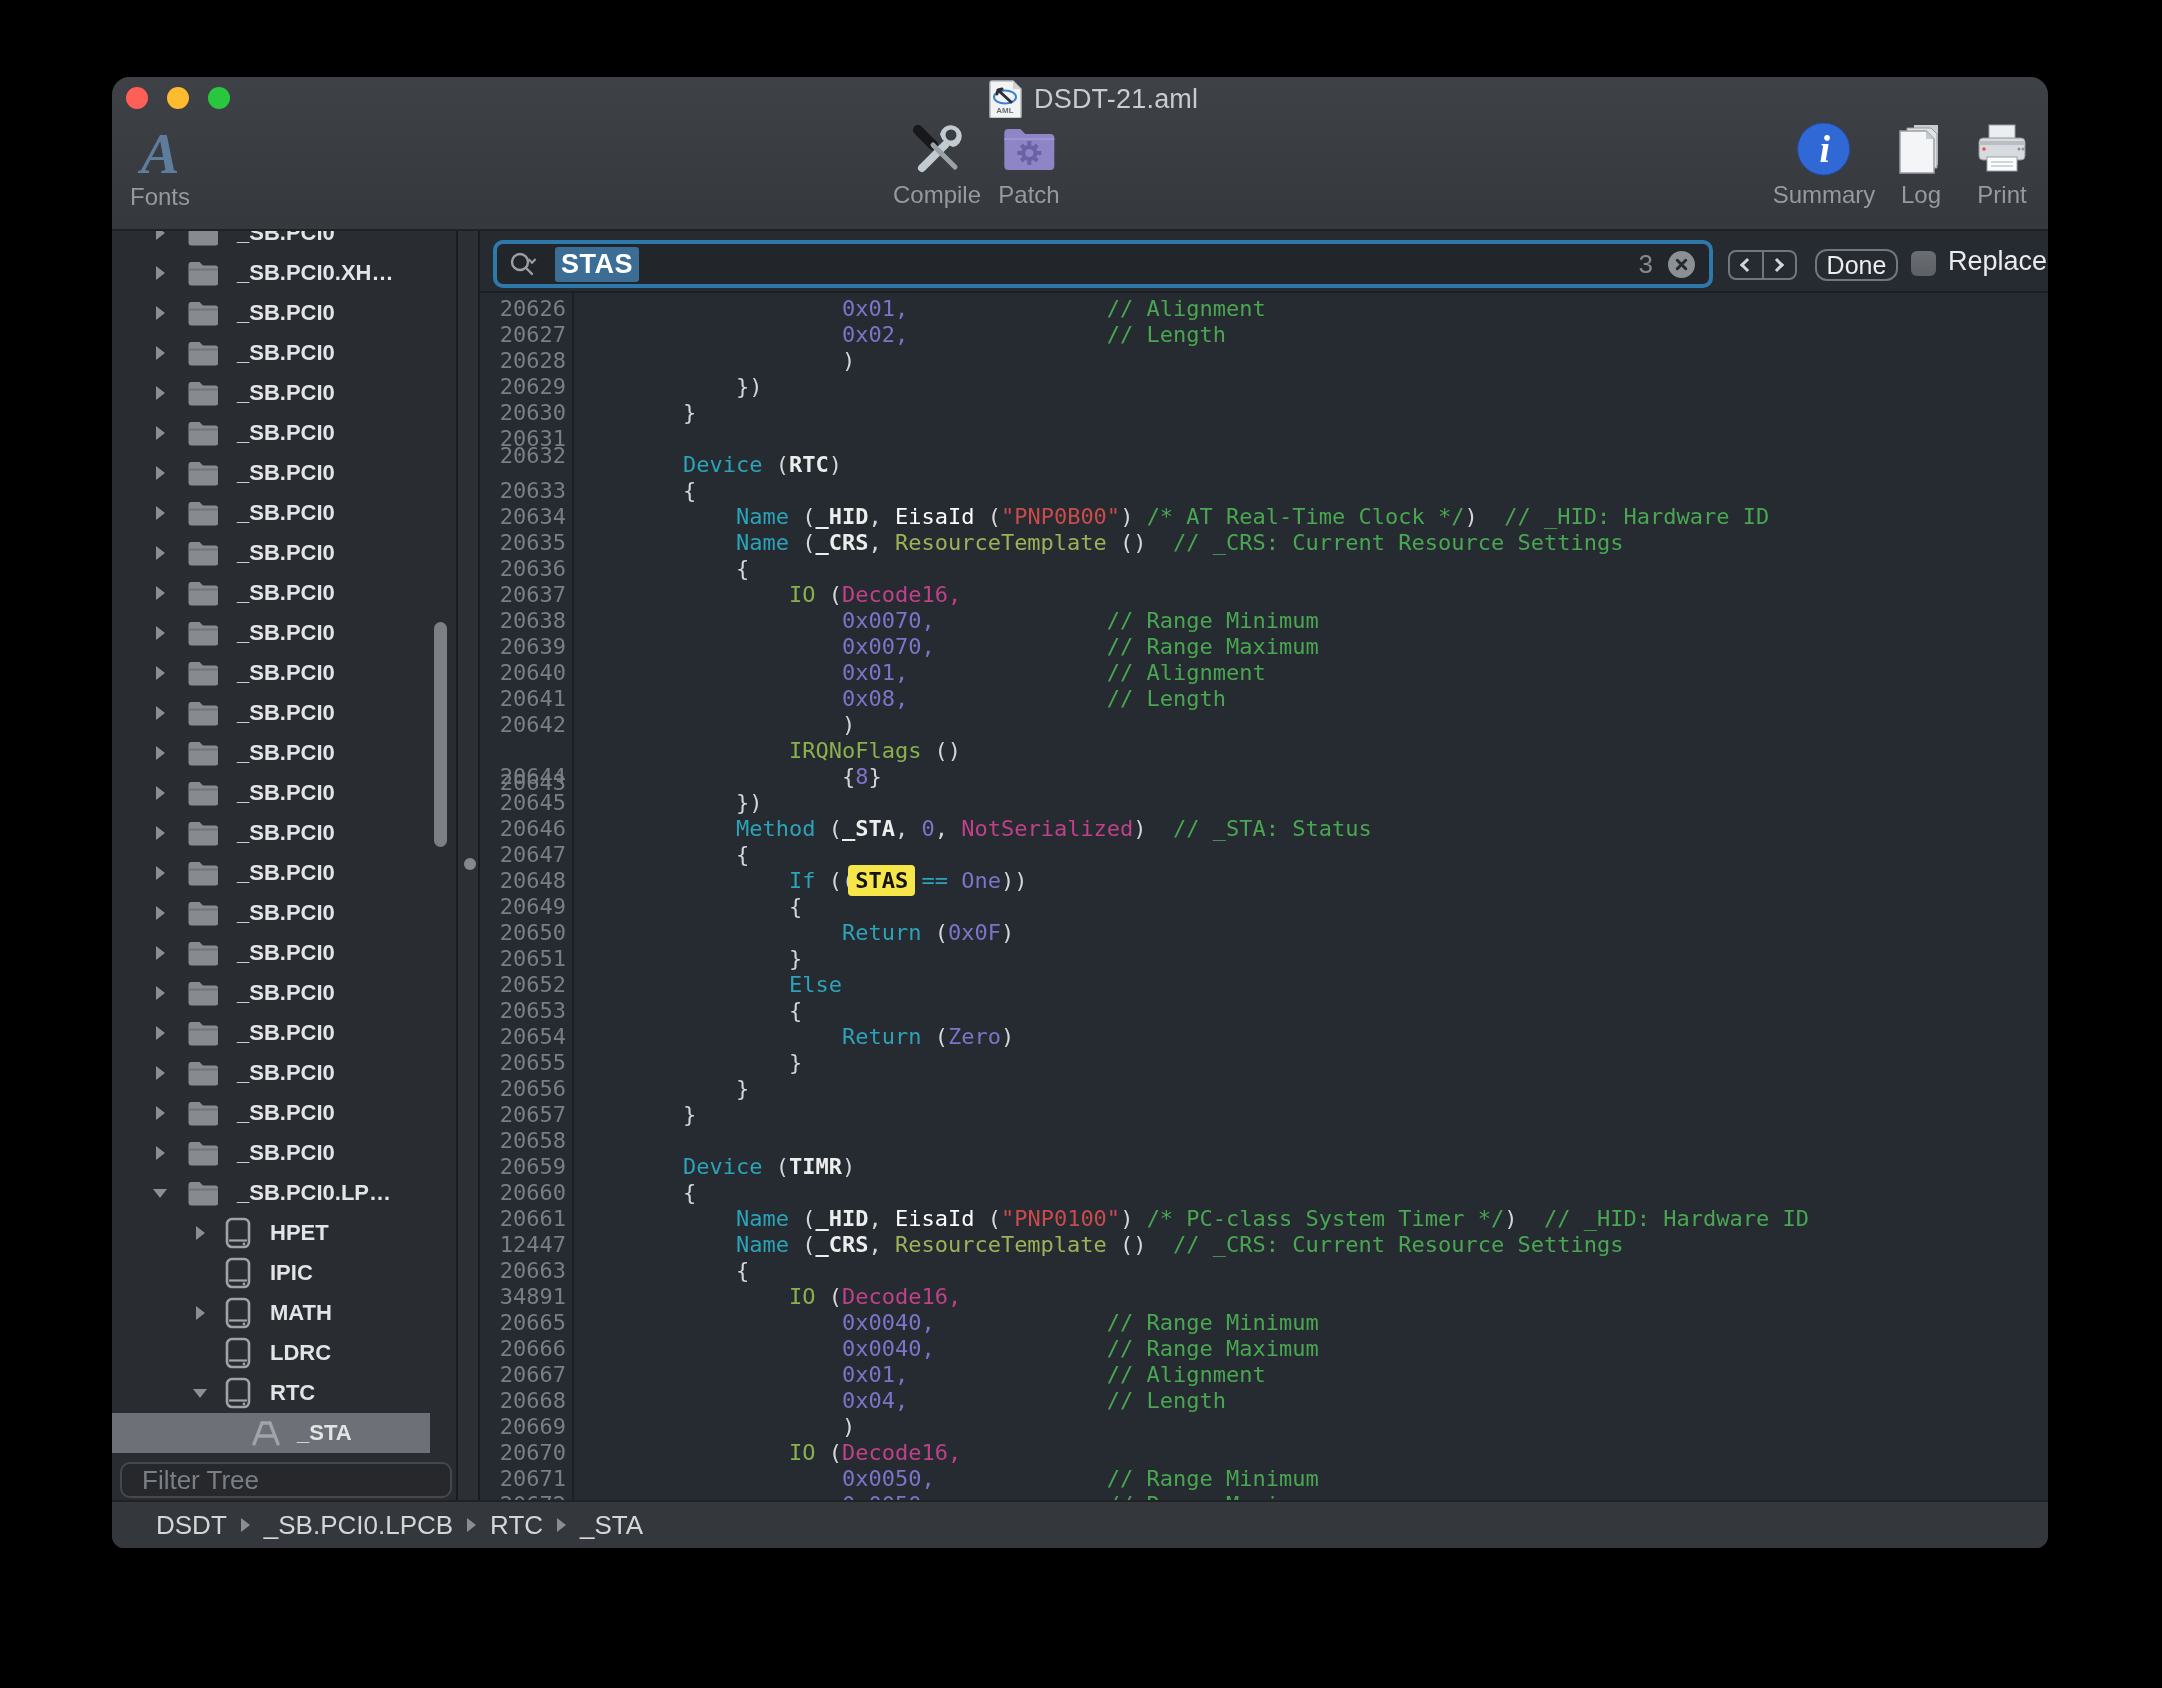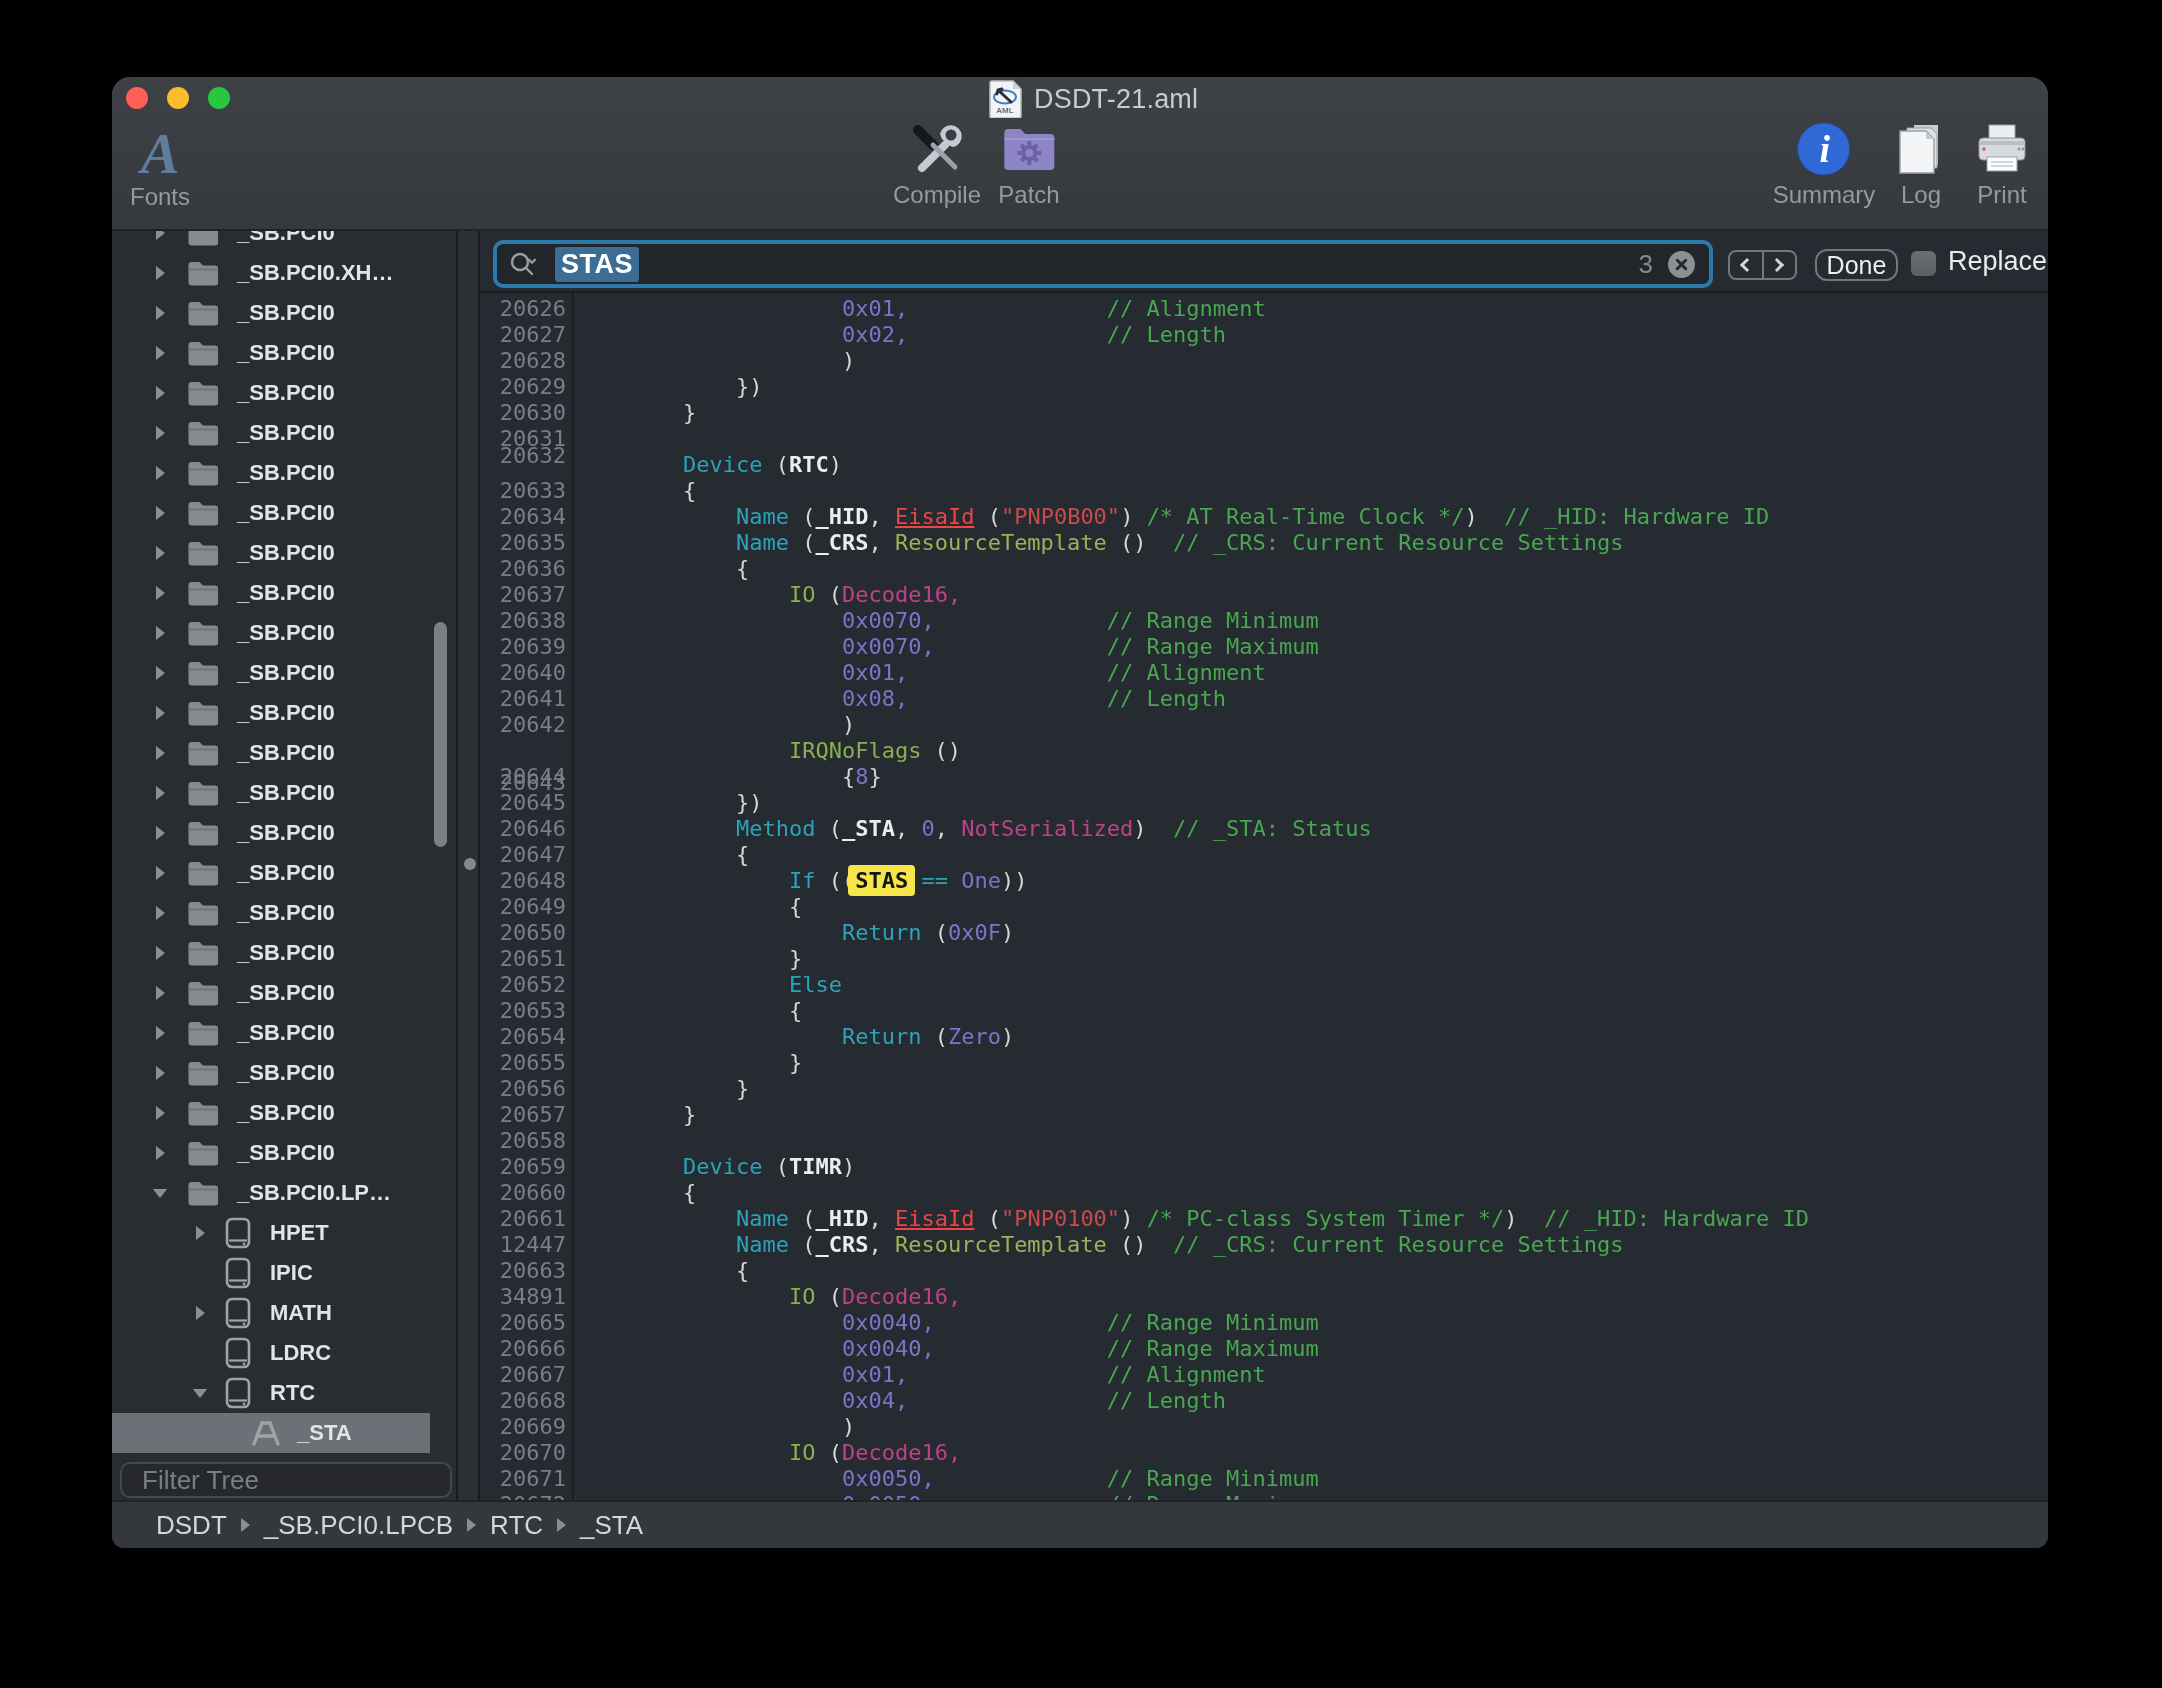--- a/index.html
+++ b/index.html
@@ -86,21 +86,21 @@
   .cline{position:absolute;left:97px;height:26px;line-height:26px;white-space:pre;color:#d4d6d8;}
   .tk-p{color:#d4d6d8;}
   .tk-kw{color:#2ba3b8;}
   .tk-name{color:#eceded;font-weight:700;}
   .tk-num{color:#7d73c8;}
   .tk-enum{color:#bf4189;}
   .tk-str{color:#c94b4b;}
   .tk-com{color:#49a751;}
   .tk-res{color:#9cb257;}
   .tk-io{color:#8ab14d;}
-  .tk-eisa{color:#ef4444;text-decoration:underline;}
+  .tk-eisa{color:#ffffff;}
   .tk-hl{position:relative;z-index:2;background:#f7e64a;color:#141414;font-weight:700;
          padding:3px 7px;margin:-3px -7px;border-radius:4px;}
 
   
   .statusbar{position:absolute;left:0;top:1423px;width:100%;height:48px;background:#34373c;
              border-top:2px solid #202226;display:flex;align-items:center;padding-left:44px;gap:14px;}
   .crumb{font-size:26px;font-weight:500;color:#d4d6d8;}
   .crumb-sep{width:0;height:0;border-left:9px solid #8a8e92;border-top:7px solid transparent;
              border-bottom:7px solid transparent;display:inline-block;}
 </style>

